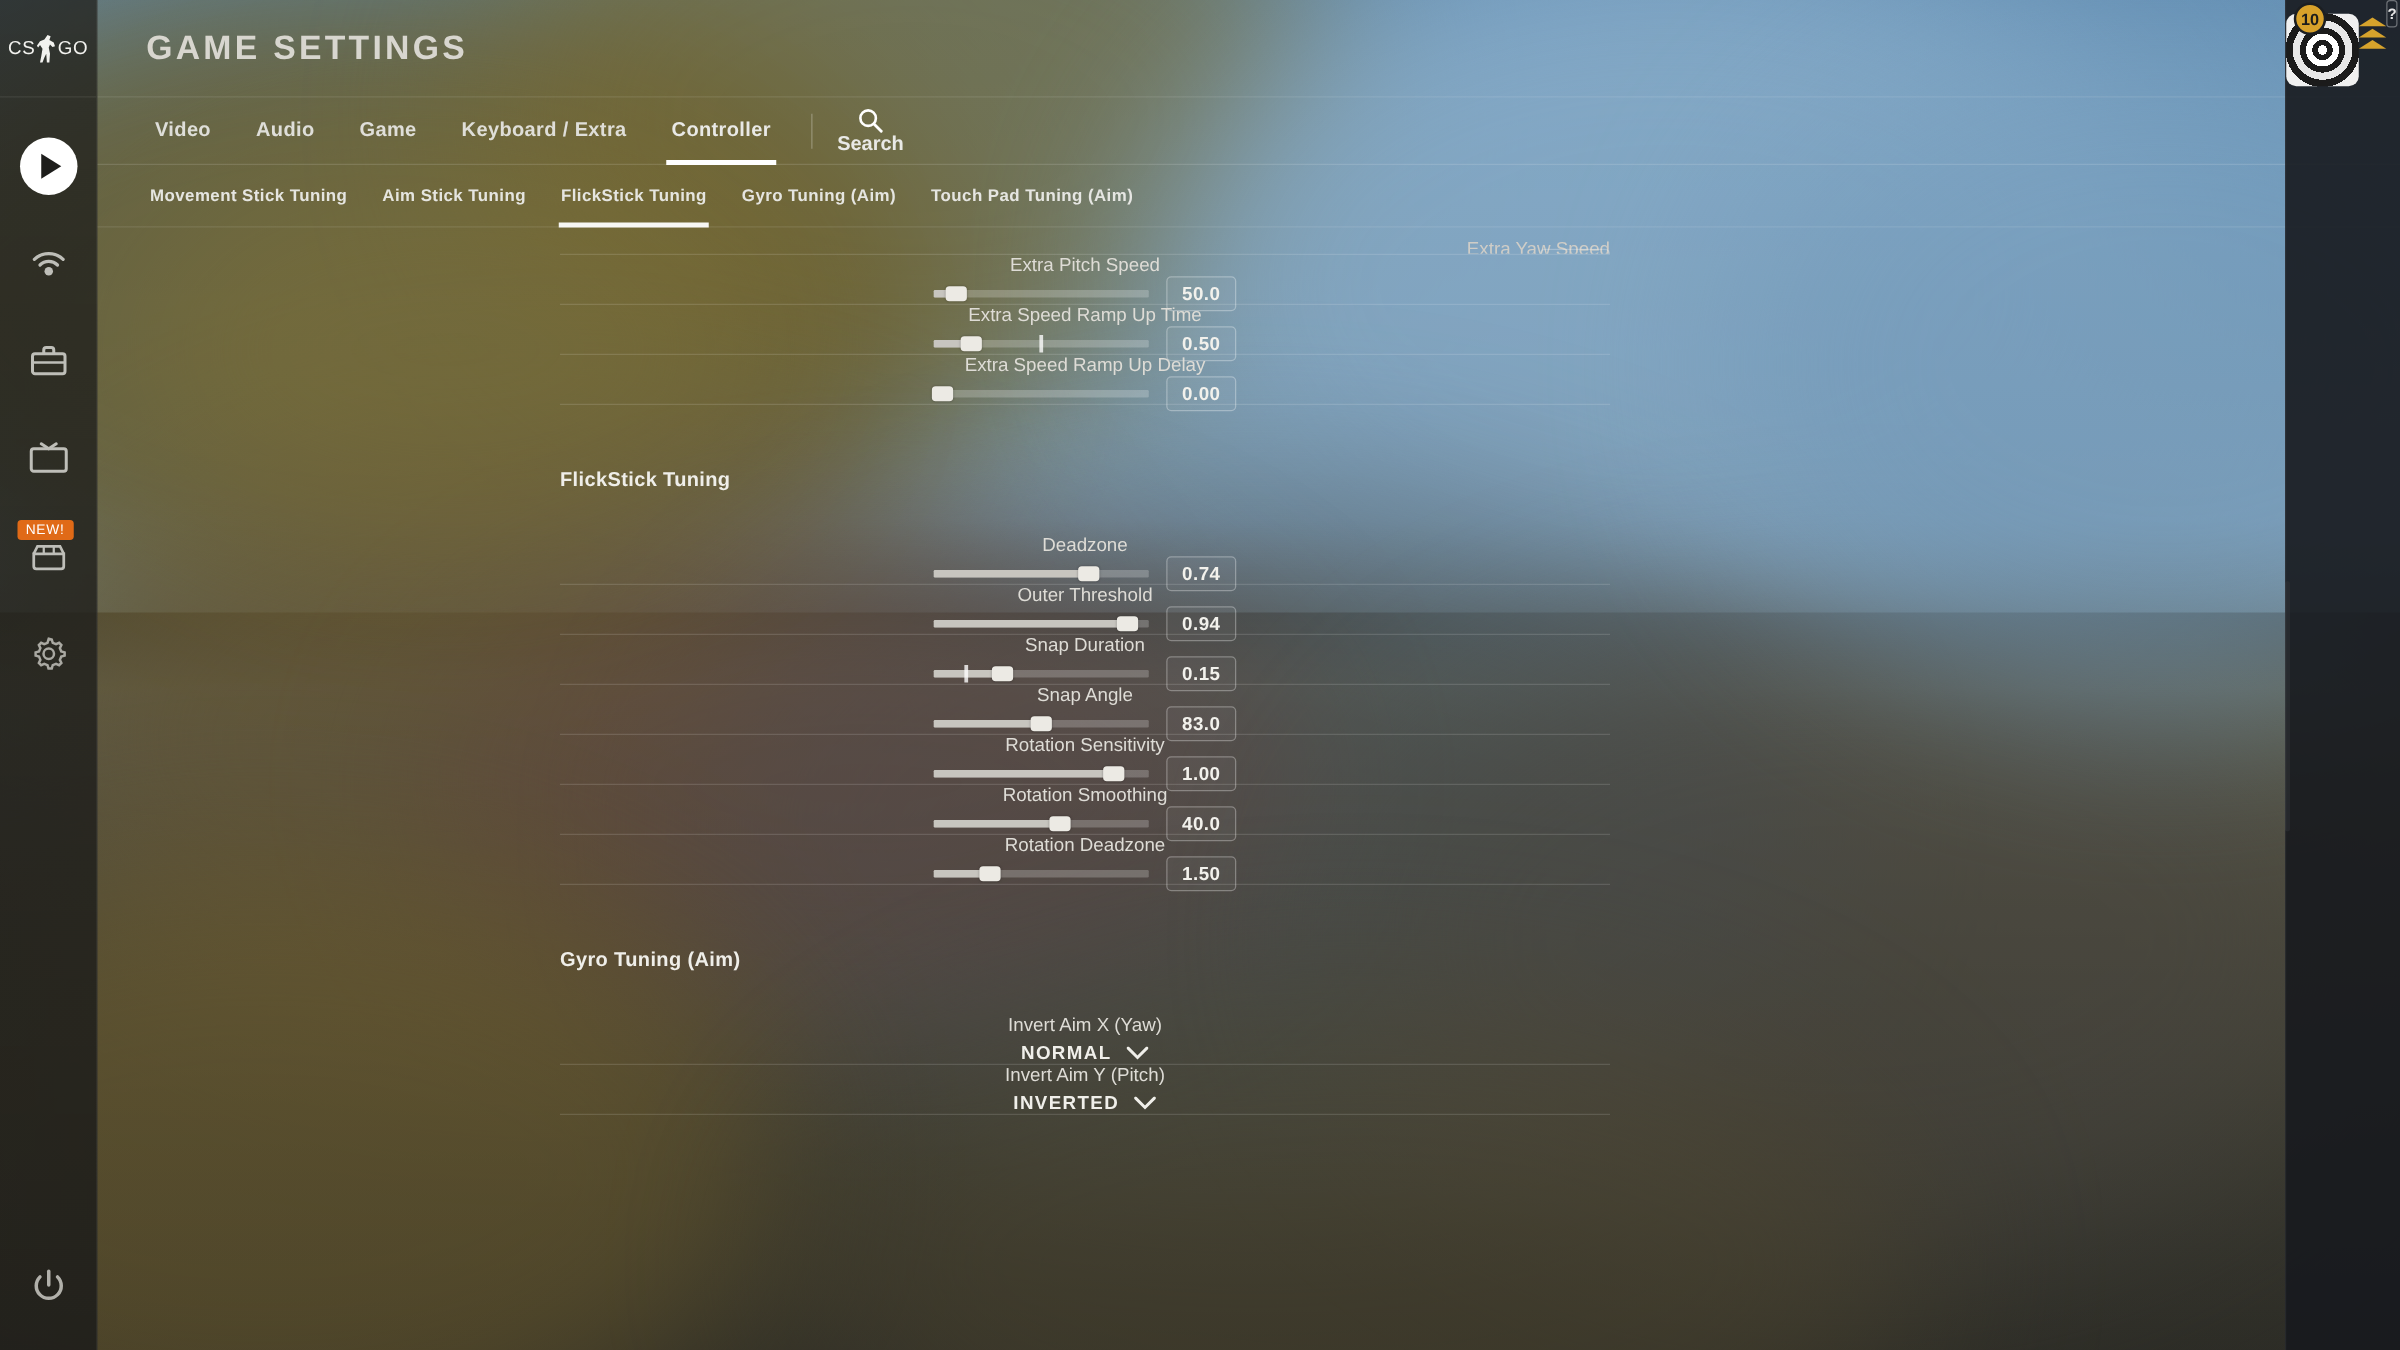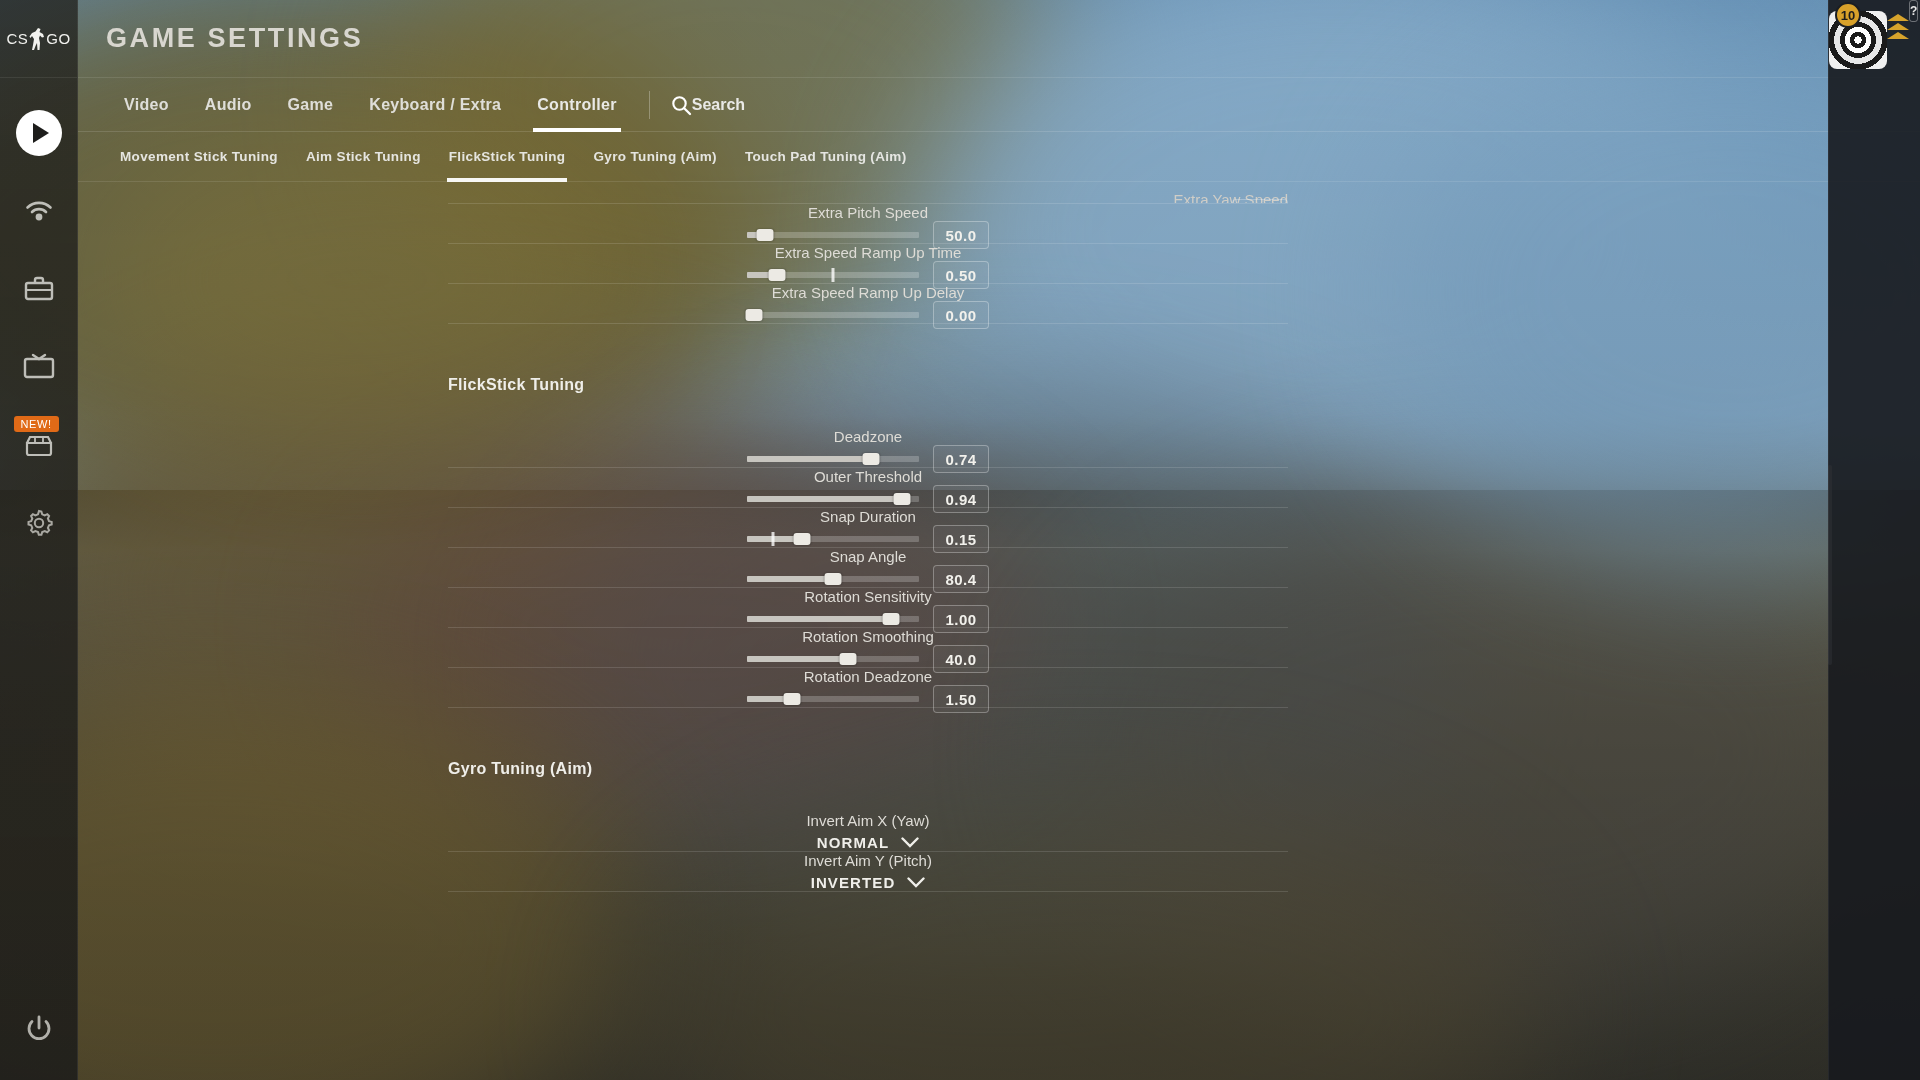--- a/index.html
+++ b/index.html
@@ -70,20 +70,21 @@
     padding: 2px 7px; border-radius: 3px; letter-spacing: .6px;
   }
   .rail-spacer { flex: 1; }
   .rail-bottom { padding-bottom: 24px; }
 
   
   .header {
     position: absolute; left: 78px; top: 0; right: 0; height: 78px;
     display: flex; align-items: center;
     border-bottom: 1px solid rgba(255,255,255,0.10);
+    padding-left: 11px;
   }
   .page-title {
     margin-left: 28px; color: #d8d6cf; font-size: 27px; font-weight: 700;
     letter-spacing: 2.6px;
   }
 
   
   .tabs {
     position: absolute; left: 78px; top: 78px; right: 0; height: 54px;
     display: flex; align-items: center; padding-left: 28px;
@@ -93,21 +94,21 @@
     color: #e9e9e6; font-size: 16px; font-weight: 600; letter-spacing: .3px;
     padding: 0 18px; height: 54px; display: flex; align-items: center;
     position: relative; cursor: pointer; opacity: .92;
   }
   .tab.active { opacity: 1; }
   .tab.active::after {
     content: ""; position: absolute; left: 14px; right: 14px; bottom: 0;
     height: 4px; background: #ffffff;
   }
   .tab-sep { width: 1px; height: 28px; background: rgba(255,255,255,0.28); margin: 0 14px; }
-  .search-box { display: flex; align-items: center; padding-left: 6px; cursor: text; }
+  .search-box { display: flex; align-items: center; padding-left: 6px; cursor: text; flex-direction: column; }
   .search-box .label { color: #e9e9e6; font-size: 16px; font-weight: 600; }
 
   
   .subtabs {
     position: absolute; left: 78px; top: 132px; right: 0; height: 50px;
     display: flex; align-items: center; padding-left: 28px;
     border-bottom: 1px solid rgba(255,255,255,0.10);
   }
   .subtab {
     color: #ecece9; font-size: 13.5px; font-weight: 700; letter-spacing: .35px;
@@ -449,21 +450,21 @@
       </div>
 
       <div class="row">
         <div class="rlabel">Snap Angle</div>
         <div class="ctrl">
           <div class="slider">
             <div class="track"></div>
               <div class="fill" style="width:50%"></div>
               <div class="thumb" style="left:50%"></div>
           </div>
-          <div class="valbox">80.4</div>
+          <div class="valbox">83.0</div>
         </div>
       </div>
 
       <div class="row">
         <div class="rlabel">Rotation Sensitivity</div>
         <div class="ctrl">
           <div class="slider">
             <div class="track"></div>
               <div class="fill" style="width:84%"></div>
               <div class="thumb" style="left:84%"></div>

